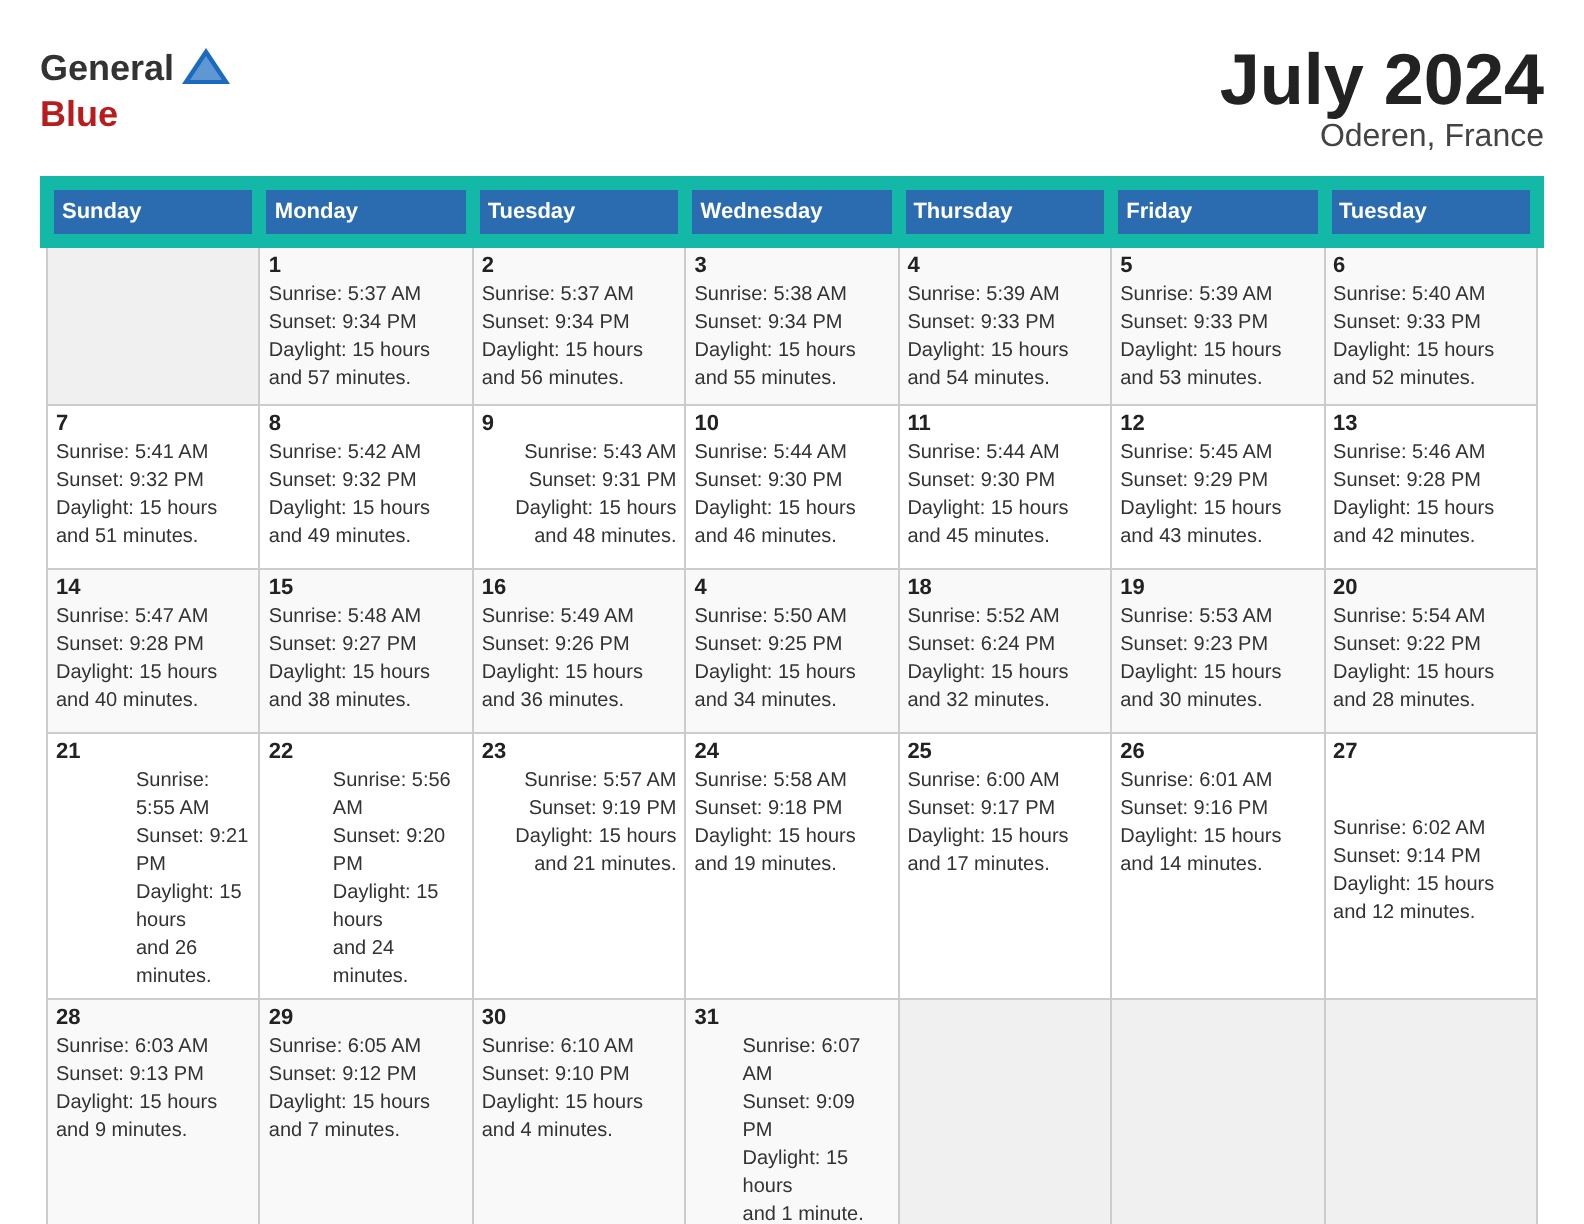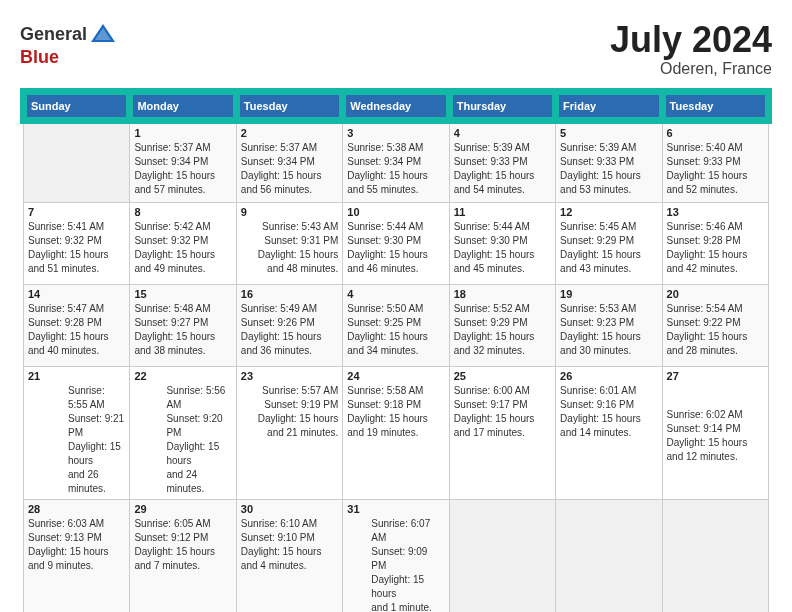--- a/index.html
+++ b/index.html
@@ -254,21 +254,21 @@
           <td>
             <span class="day-num">4</span>
             <div class="day-info" style="white-space: pre-line;">Sunrise: 5:50 AM
 Sunset: 9:25 PM
 Daylight: 15 hours
 and 34 minutes.</div>
           </td>
           <td>
             <span class="day-num">18</span>
             <div class="day-info" style="white-space: pre-line;">Sunrise: 5:52 AM
-Sunset: 9:29 PM
+Sunset: 6:24 PM
 Daylight: 15 hours
 and 32 minutes.</div>
           </td>
           <td>
             <span class="day-num">19</span>
             <div class="day-info" style="white-space: pre-line;">Sunrise: 5:53 AM
 Sunset: 9:23 PM
 Daylight: 15 hours
 and 30 minutes.</div>
           </td>

